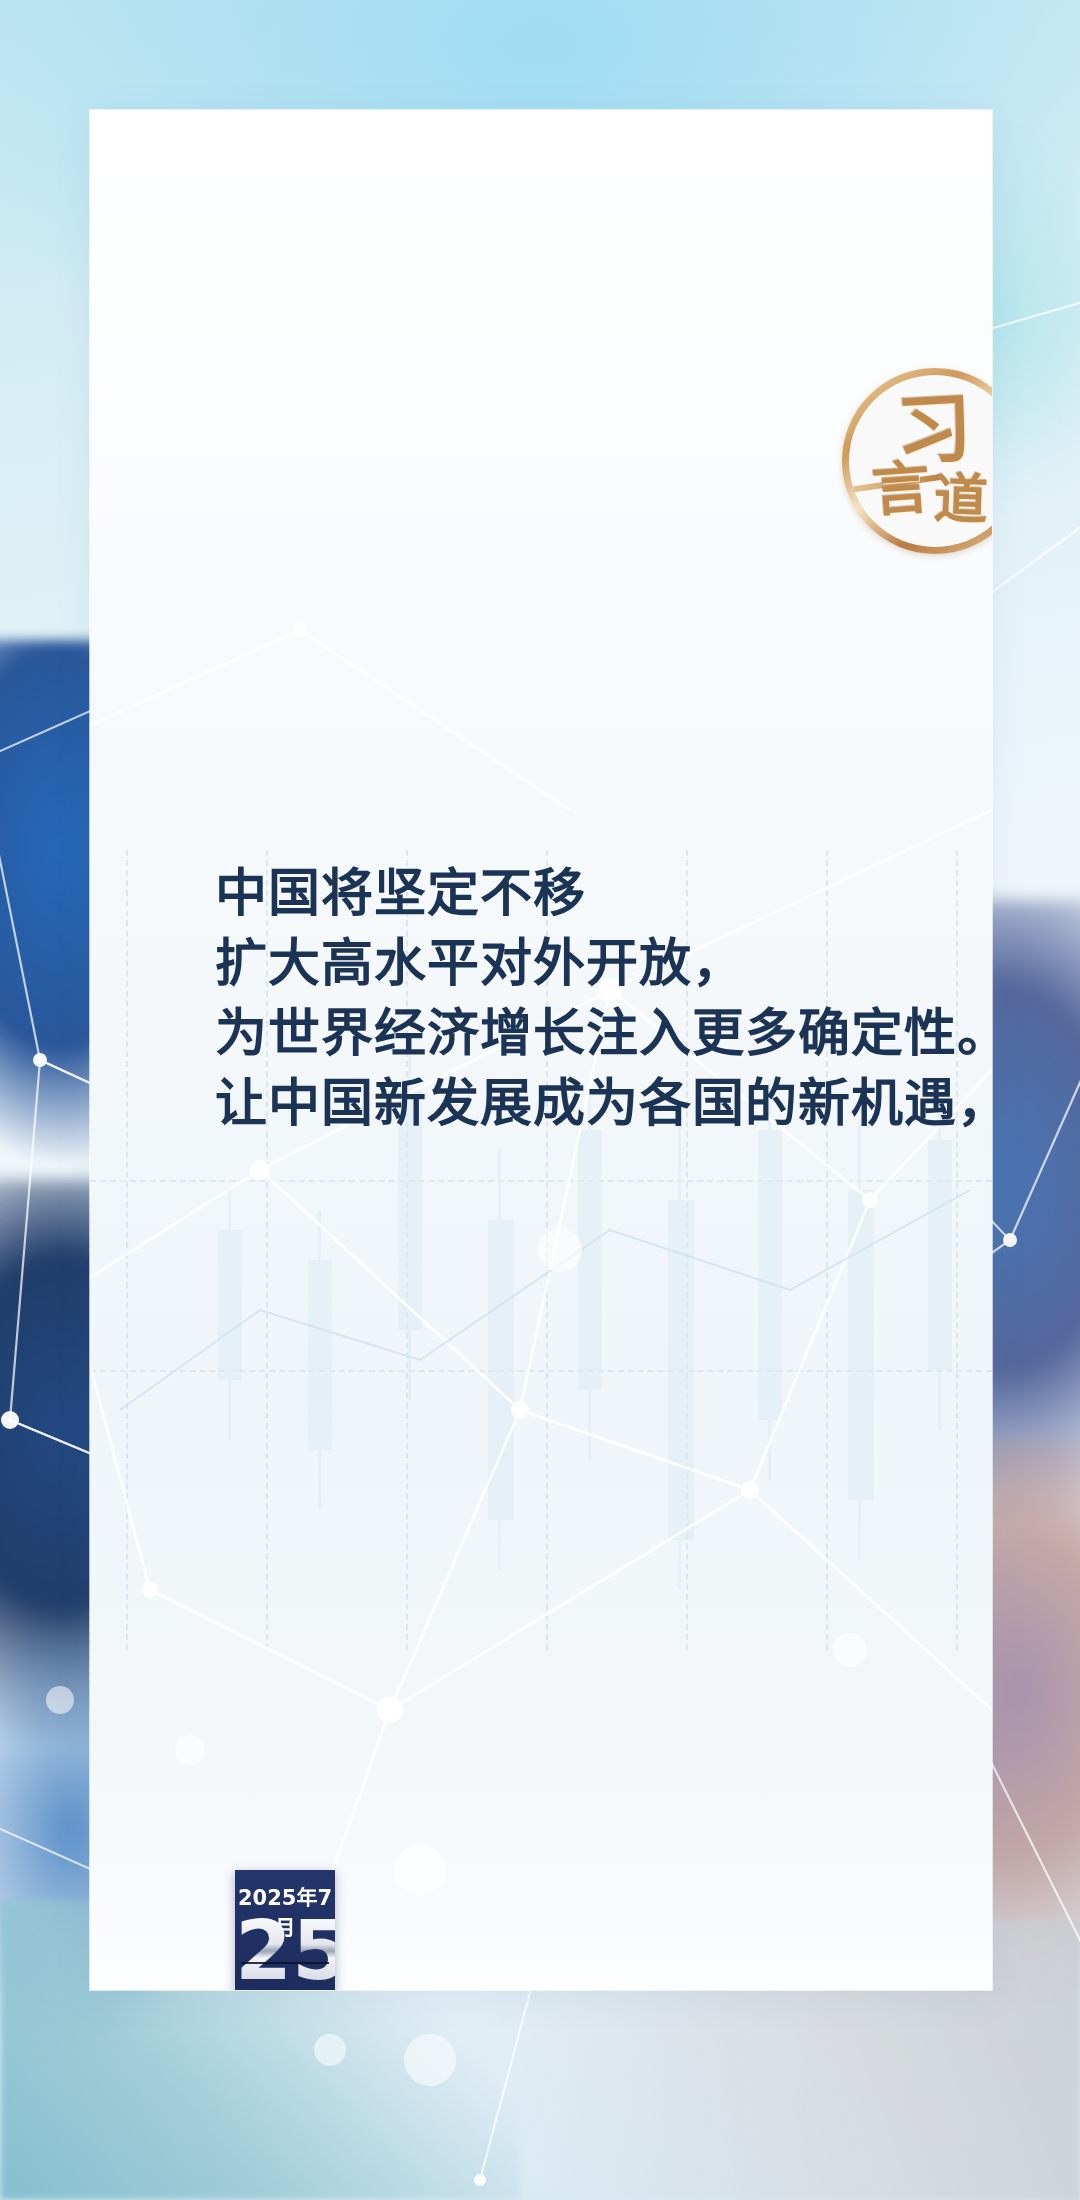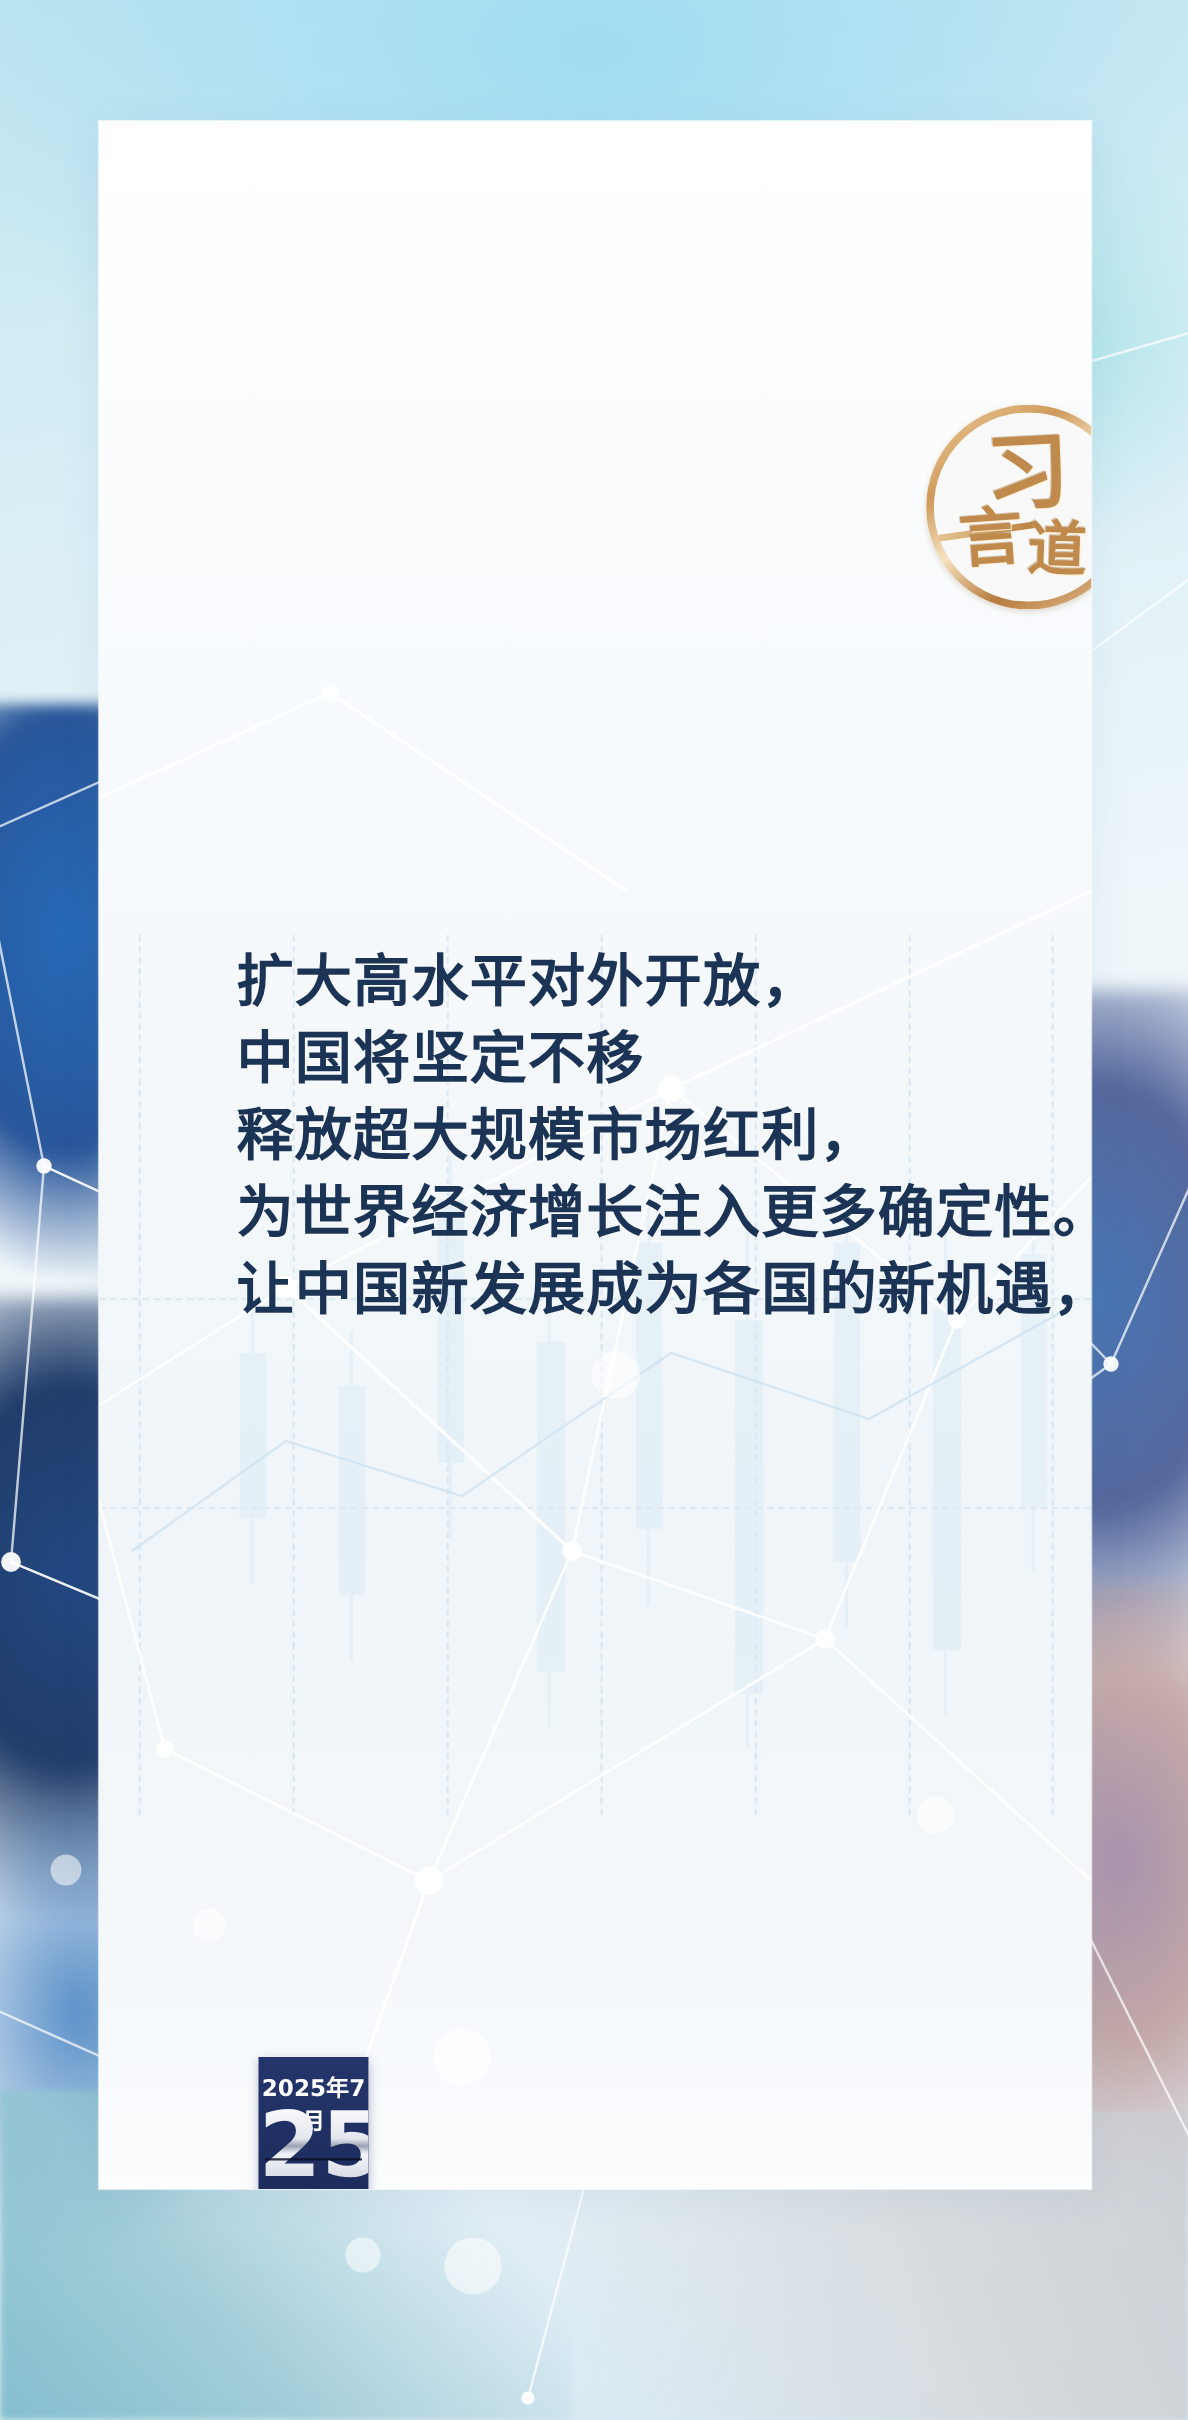--- a/index.html
+++ b/index.html
@@ -301,23 +301,22 @@
 
     <div id="seal">
       <div class="ring"></div>
       <div class="stroke-bar"></div>
       <span class="glyph g-xi">习</span>
       <span class="glyph g-yan">言</span>
       <span class="glyph g-dao">道</span>
     </div>
 
     <div id="quote">
+      <span class="ln">中国将坚定不移</span>
       <span class="ln">扩大高水平对外开放，</span>
-      <span class="ln">中国将坚定不移</span>
-      <span class="ln">释放超大规模市场红利，</span>
       <span class="ln">为世界经济增长注入更多确定性。</span>
       <span class="ln">让中国新发展成为各国的新机遇，</span>
     </div>
 
     <div id="footer-row">
       <div id="date-badge">
         <div class="ym">2025年7月</div>
         <div class="dd">25</div>
         <div class="split"></div>
       </div>

